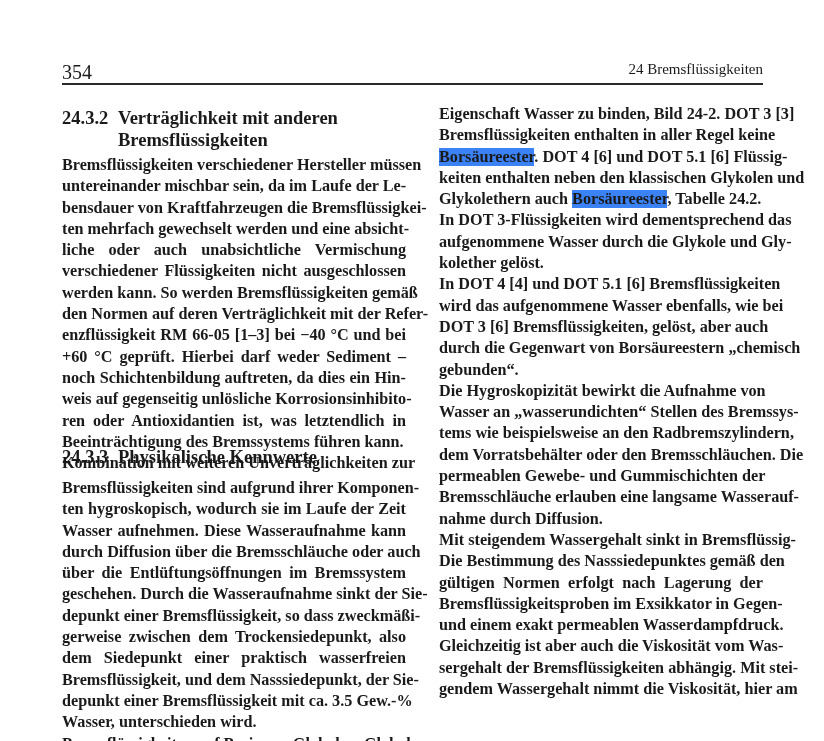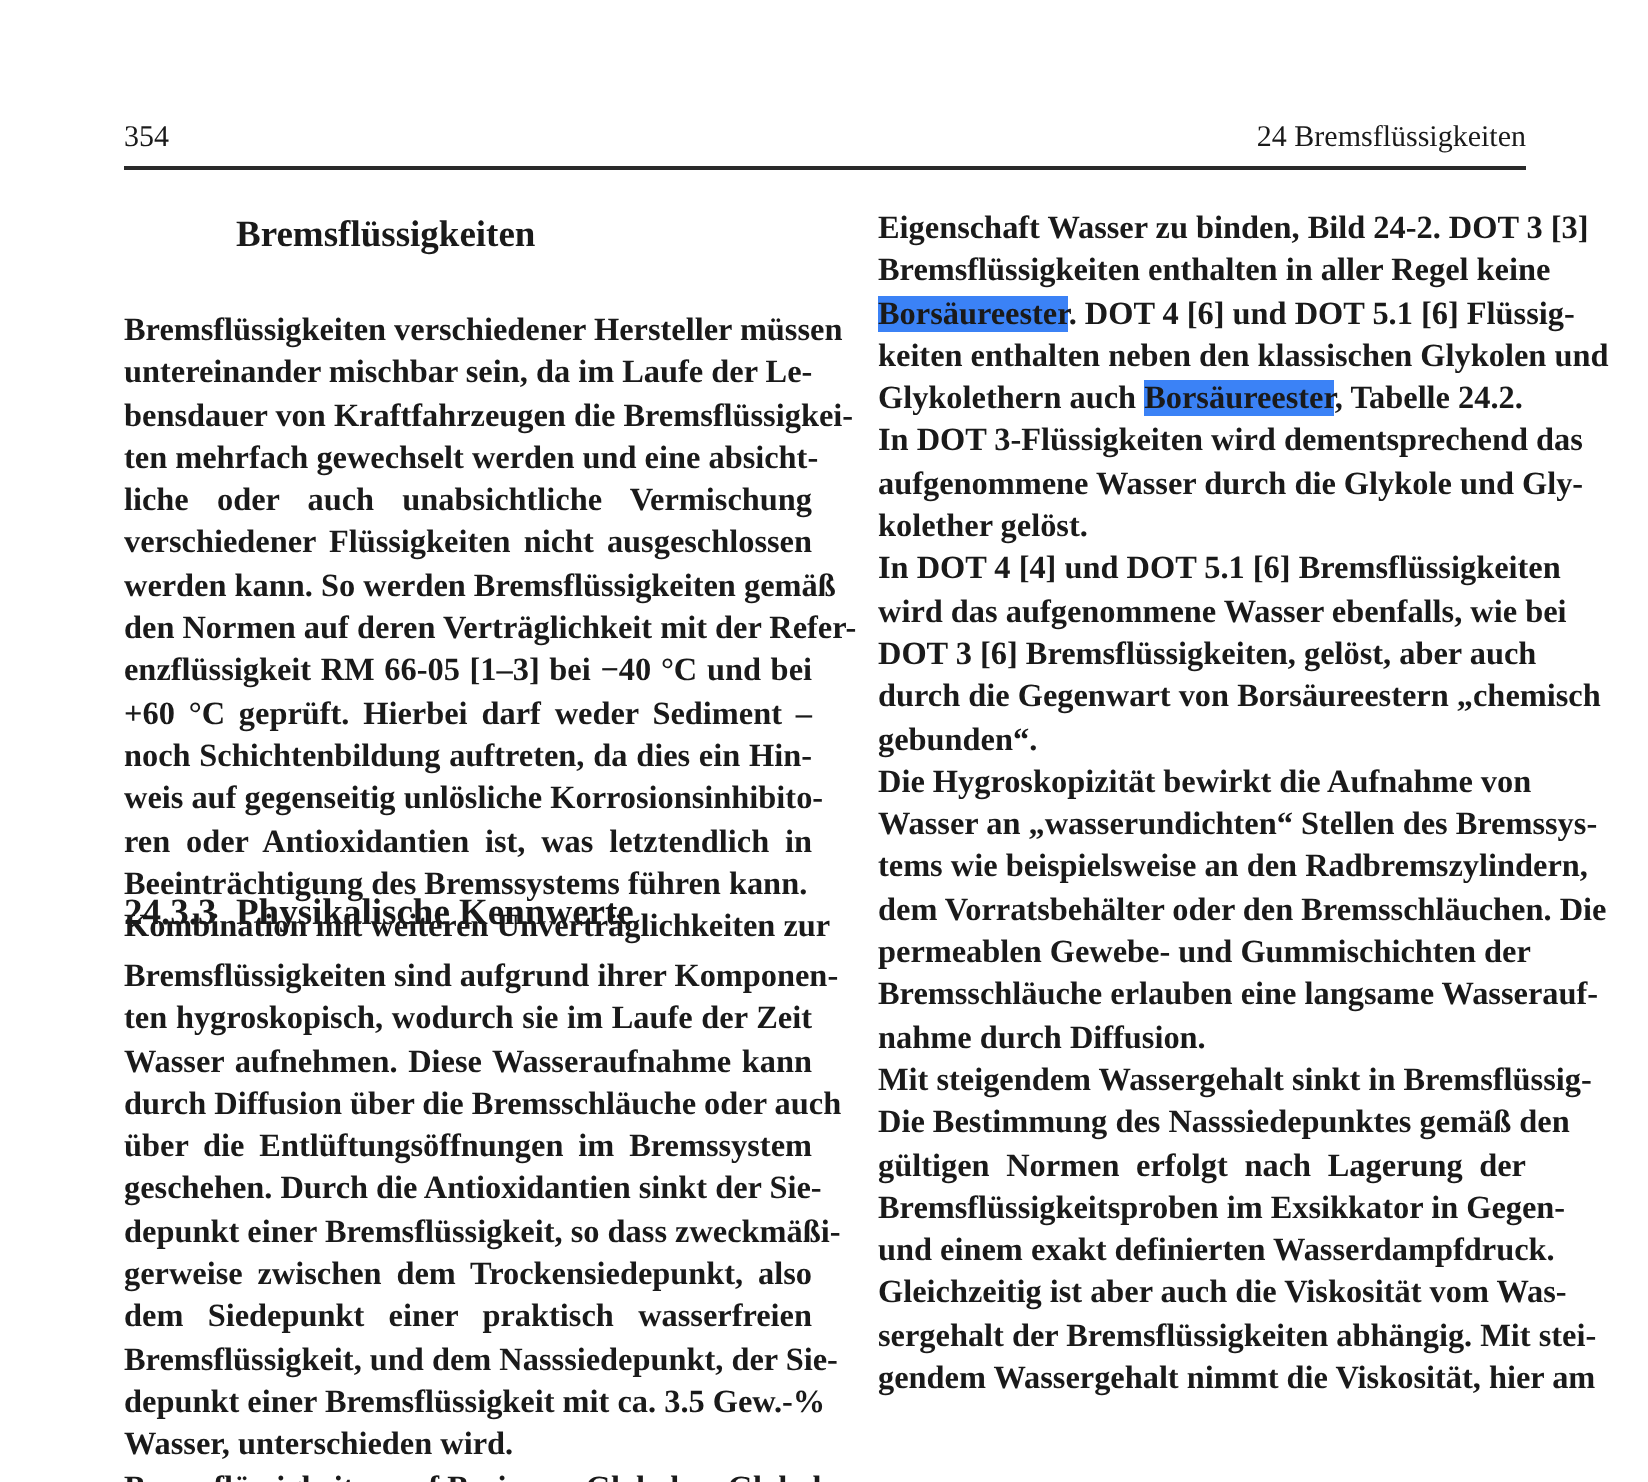--- a/index.html
+++ b/index.html
@@ -19,21 +19,21 @@
       position: absolute;
       left: 62px;
       top: 56px;
       width: 701px;
       height: 26px;
     }
     .page-number {
       position: absolute;
       left: 0;
       top: 5px;
-      font-size: 15px;
+      font-size: 20px;
     }
     .running-title {
       position: absolute;
       right: 0;
       top: 5px;
       font-size: 15px;
     }
     .header-rule {
       position: absolute;
       left: 62px;
@@ -88,20 +88,21 @@
 </head>
 <body>
 
 <div class="page-header">
   <span class="page-number">354</span>
   <span class="running-title">24 Bremsflüssigkeiten</span>
 </div>
 <div class="header-rule"></div>
 
 <div class="heading" style="left:62px; top:107px; width:344px;">
+  <div><span class="num">24.3.2</span><span>Verträglichkeit mit anderen</span></div>
   <div><span class="indent"></span><span>Bremsflüssigkeiten</span></div>
 </div>
 
 <div class="column col-left" style="top:155px;">
   <span class="line">Bremsflüssigkeiten verschiedener Hersteller müssen</span>
   <span class="line">untereinander mischbar sein, da im Laufe der Le-</span>
   <span class="line">bensdauer von Kraftfahrzeugen die Bremsflüssigkei-</span>
   <span class="line">ten mehrfach gewechselt werden und eine absicht-</span>
   <span class="line">liche oder auch unabsichtliche Vermischung</span>
   <span class="line">verschiedener Flüssigkeiten nicht ausgeschlossen</span>
@@ -119,21 +120,21 @@
 <div class="heading" style="left:62px; top:446px; width:344px;">
   <div><span class="num">24.3.3</span><span>Physikalische Kennwerte</span></div>
 </div>
 
 <div class="column col-left" style="top:478px;">
   <span class="line">Bremsflüssigkeiten sind aufgrund ihrer Komponen-</span>
   <span class="line">ten hygroskopisch, wodurch sie im Laufe der Zeit</span>
   <span class="line">Wasser aufnehmen. Diese Wasseraufnahme kann</span>
   <span class="line">durch Diffusion über die Bremsschläuche oder auch</span>
   <span class="line">über die Entlüftungsöffnungen im Bremssystem</span>
-  <span class="line">geschehen. Durch die Antioxidantien sinkt der Sie-</span>
+  <span class="line">geschehen. Durch die Wasseraufnahme sinkt der Sie-</span>
   <span class="line">depunkt einer Bremsflüssigkeit, so dass zweckmäßi-</span>
   <span class="line">gerweise zwischen dem Trockensiedepunkt, also</span>
   <span class="line">dem Siedepunkt einer praktisch wasserfreien</span>
   <span class="line">Bremsflüssigkeit, und dem Nasssiedepunkt, der Sie-</span>
   <span class="line">depunkt einer Bremsflüssigkeit mit ca. 3.5 Gew.-%</span>
   <span class="line last">Wasser, unterschieden wird.</span>
   <span class="line">Bremsflüssigkeiten auf Basis von Glykolen, Glykol-</span>
 
 </div>
 
@@ -155,18 +156,18 @@
   <span class="line">Wasser an „wasserundichten“ Stellen des Bremssys-</span>
   <span class="line">tems wie beispielsweise an den Radbremszylindern,</span>
   <span class="line">dem Vorratsbehälter oder den Bremsschläuchen. Die</span>
   <span class="line">permeablen Gewebe- und Gummischichten der</span>
   <span class="line">Bremsschläuche erlauben eine langsame Wasserauf-</span>
   <span class="line last">nahme durch Diffusion.</span>
   <span class="line">Mit steigendem Wassergehalt sinkt in Bremsflüssig-</span>
   <span class="line">Die Bestimmung des Nasssiedepunktes gemäß den</span>
   <span class="line">gültigen Normen erfolgt nach Lagerung der</span>
   <span class="line">Bremsflüssigkeitsproben im Exsikkator in Gegen-</span>
-  <span class="line last">und einem exakt definierten Wasserdampfdruck.</span>
+  <span class="line last">und einem exakt permeablen Wasserdampfdruck.</span>
   <span class="line">Gleichzeitig ist aber auch die Viskosität vom Was-</span>
   <span class="line">sergehalt der Bremsflüssigkeiten abhängig. Mit stei-</span>
   <span class="line">gendem Wassergehalt nimmt die Viskosität, hier am</span>
 
 </div>
 
 </body></html>

